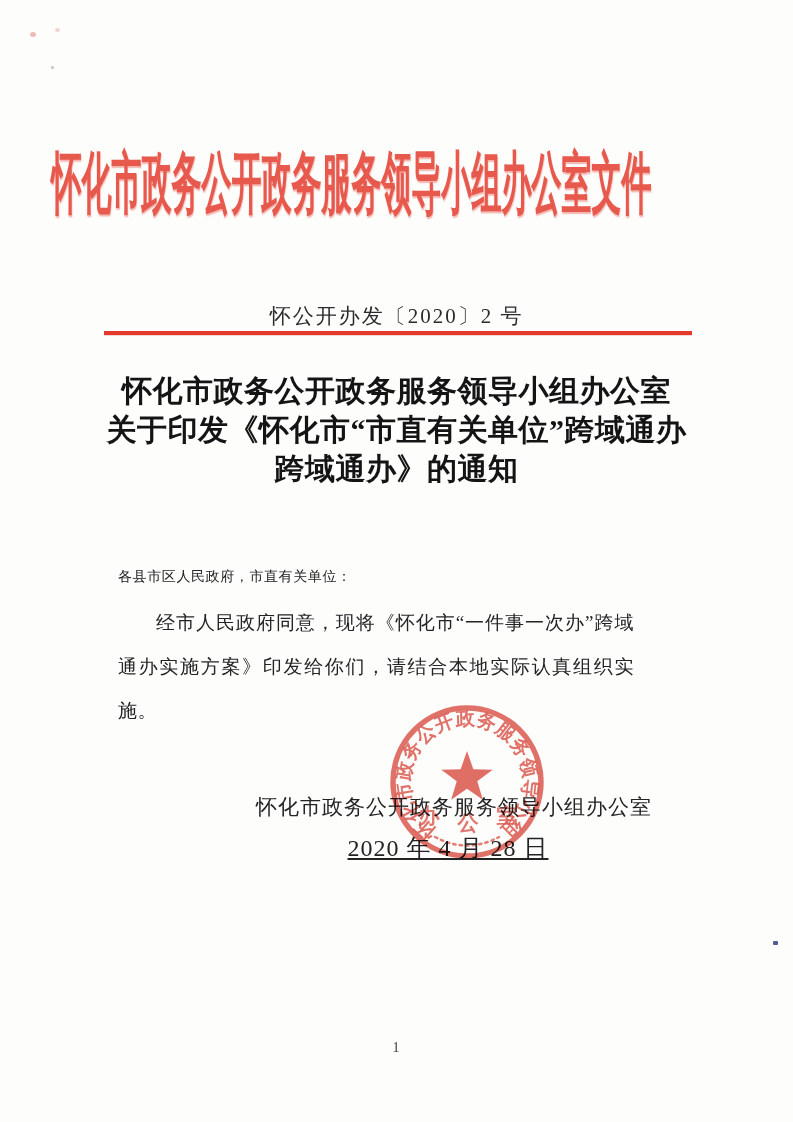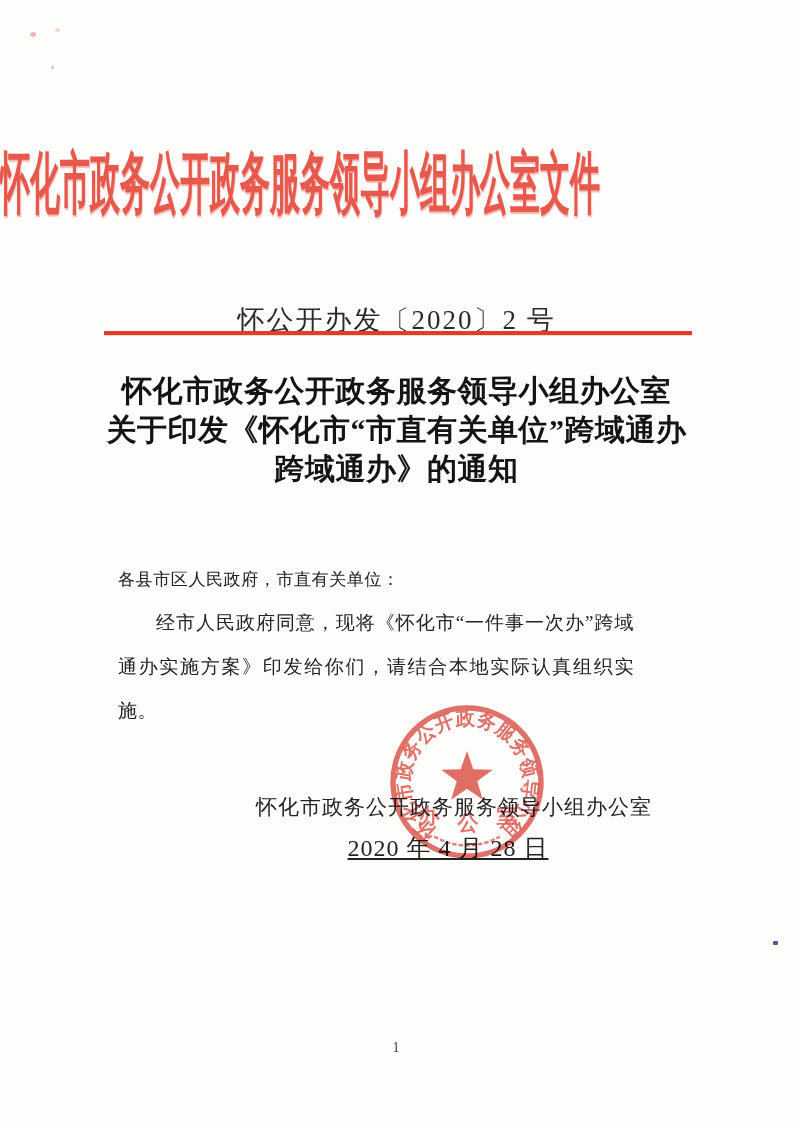--- a/index.html
+++ b/index.html
@@ -4,52 +4,52 @@
 <style>
   html,body { margin:0; padding:0; background:#ffffff; }
   .page {
     position:relative; width:793px; height:1122px; overflow:hidden;
     background:#fdfdfc;
     font-family:"Liberation Serif","DejaVu Serif",serif;
     color:#222;
   }
 
   
-  .letterhead { position:absolute; top:148px; left:0; width:687px; }
+  .letterhead { position:absolute; top:148px; left:8px; width:687px; text-align:center; }
   .letterhead-text {
     display:inline-block; white-space:nowrap;
     font-size:30px; font-weight:bold; color:#e7594d;
     transform:scaleY(2.25); transform-origin:50% 18%;
     letter-spacing:0px;
     text-shadow:0.6px 0.6px 0.8px rgba(231,90,77,0.45);
   }
 
   
   .docnum {
     position:absolute; top:302px; left:0; width:793px; text-align:center;
-    font-size:27px; letter-spacing:2px; color:#2b2b2b; white-space:nowrap;
+    font-size:21px; letter-spacing:2px; color:#2b2b2b; white-space:nowrap;
   }
 
   
   .redline {
     position:absolute; top:331px; left:104px; width:588px; height:4px;
     background:#e33a2b; box-shadow:0 0.5px 0 rgba(227,58,43,0.4);
   }
 
   
   .title {
     position:absolute; top:371px; left:0; width:793px; text-align:center;
     font-size:30px; font-weight:bold; line-height:39px; color:#141414;
     letter-spacing:0.5px;
   }
 
   
   .salutation {
     position:absolute; top:568px; left:118px;
-    font-size:17px; letter-spacing:0.6px; color:#232323; white-space:nowrap;
+    font-size:14px; letter-spacing:0.6px; color:#232323; white-space:nowrap;
   }
   .paragraph {
     position:absolute; top:601px; left:118px; width:516px; margin:0;
     font-size:19px; letter-spacing:0.6px; line-height:44px;
     text-indent:2em; text-align:justify; text-justify:inter-ideograph;
     color:#232323;
   }
 
   
   .signature {

